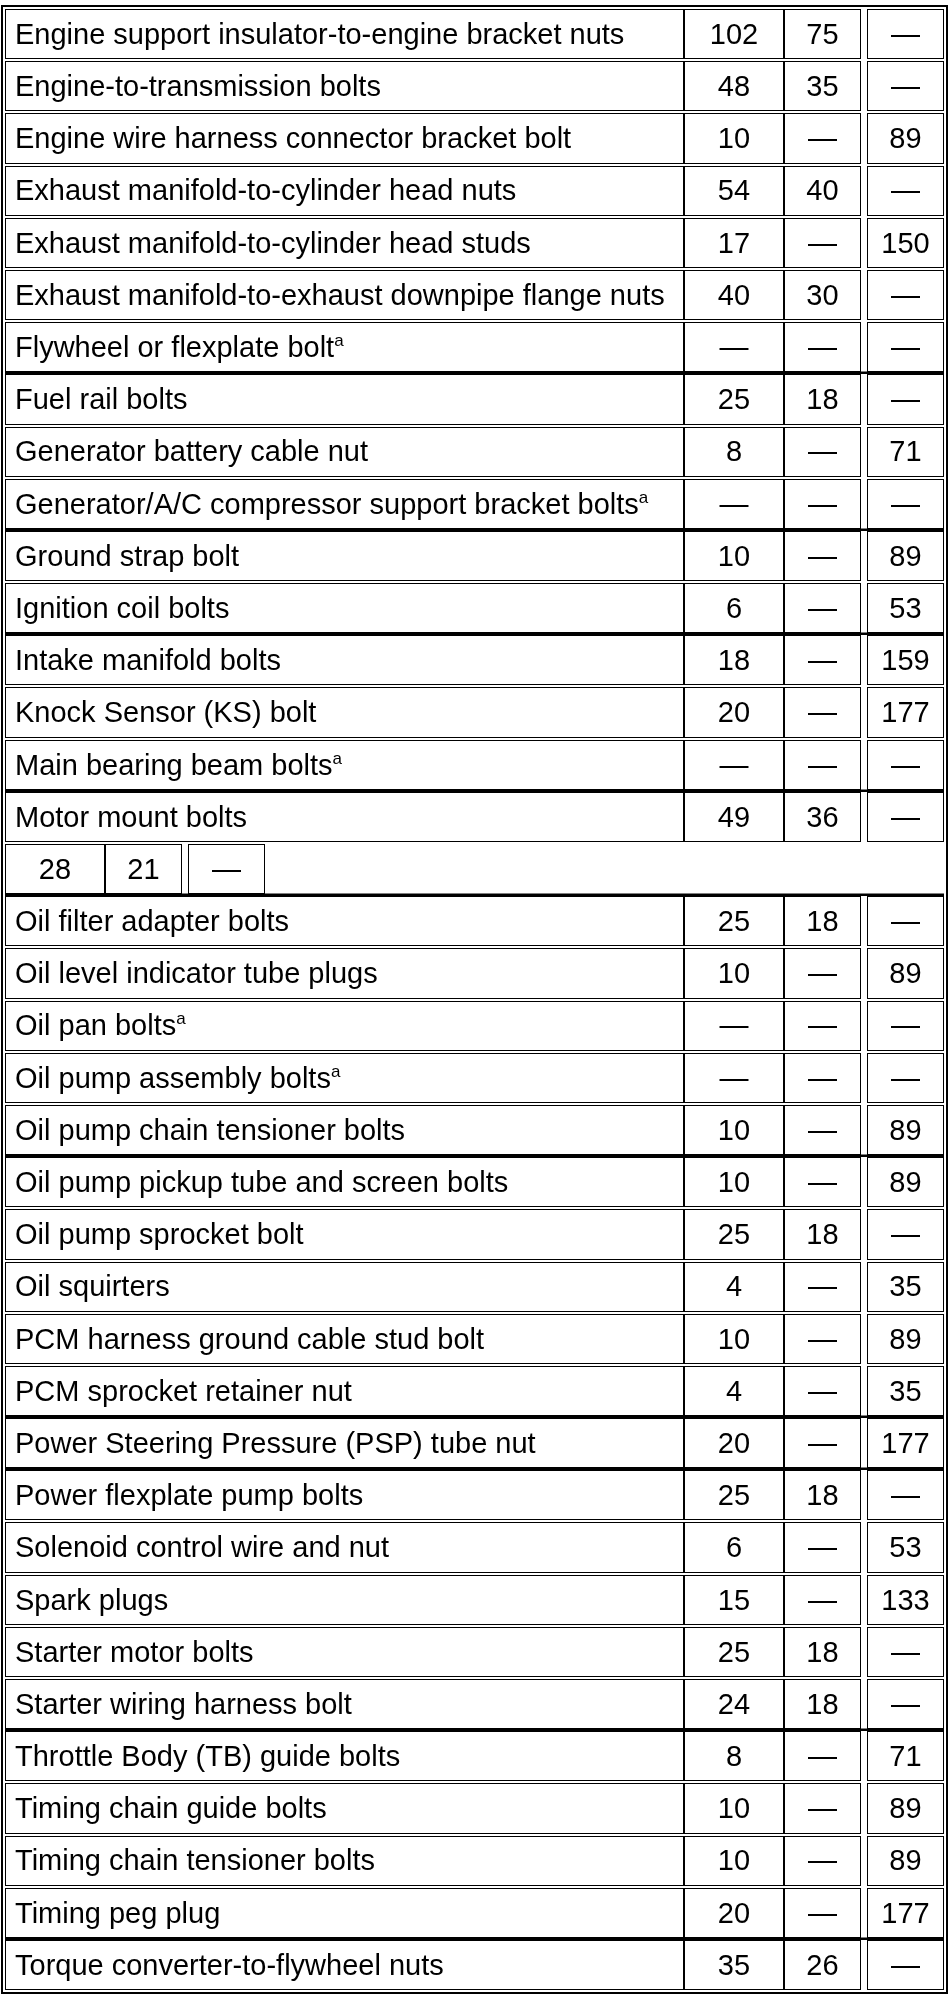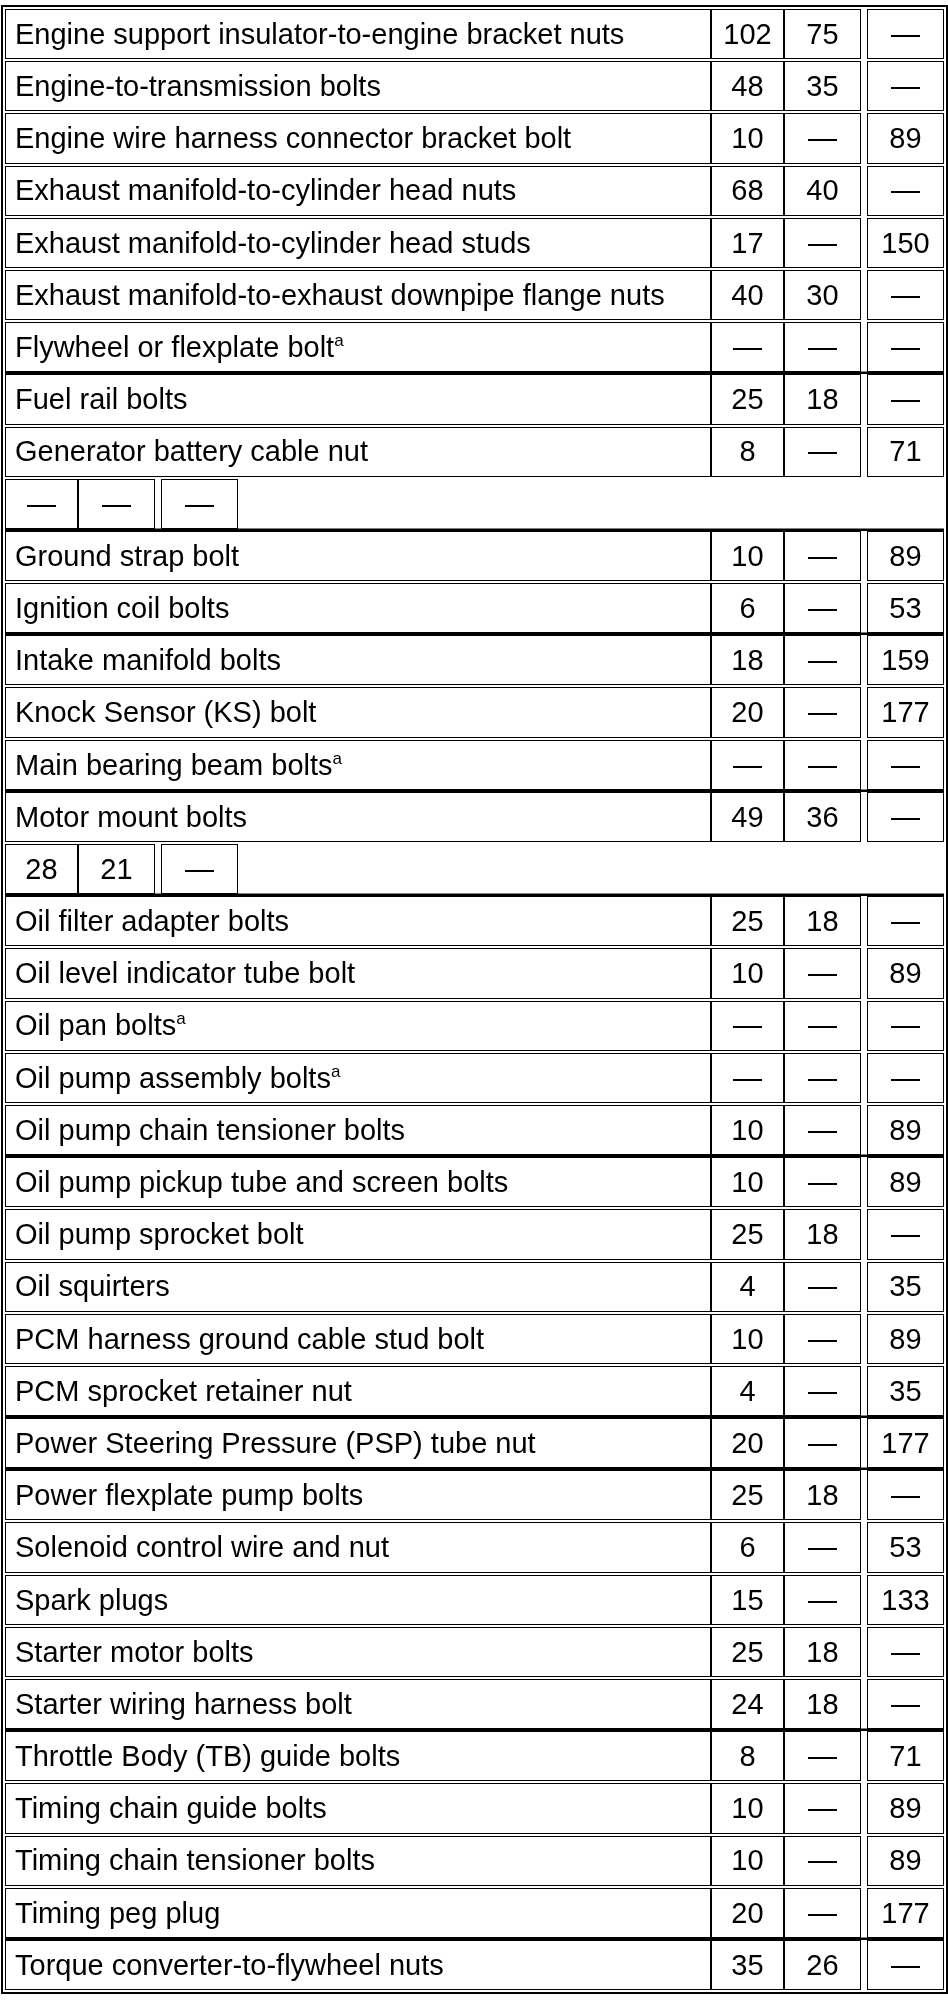--- a/index.html
+++ b/index.html
@@ -39,21 +39,21 @@
   }
   .desc sup{
     font-size:17px;
     line-height:0;
     vertical-align:super;
   }
   .val{
     flex:0 0 auto;
     justify-content:center;
   }
-  .c1{width:73px;}
+  .c1{width:100px;}
   .c2{width:77px;text-align:right;}
   
   .c3{width:77px;margin-left:6px;}
 </style>
 </head>
 <body>
 
 <div class="torque-table" id="torque-table">
   <div class="row">
     <div class="cell desc">
@@ -79,21 +79,21 @@
     </div>
     <div class="cell val c1">10</div>
     <div class="cell val c2">—</div>
     <div class="cell val c3">89</div>
   </div>
 
   <div class="row">
     <div class="cell desc">
       <span class="txt">Exhaust manifold-to-cylinder head nuts</span>
     </div>
-    <div class="cell val c1">68</div>
+    <div class="cell val c1">54</div>
     <div class="cell val c2">40</div>
     <div class="cell val c3">—</div>
   </div>
 
   <div class="row">
     <div class="cell desc">
       <span class="txt">Exhaust manifold-to-cylinder head studs</span>
     </div>
     <div class="cell val c1">17</div>
     <div class="cell val c2">—</div>
@@ -130,20 +130,23 @@
   <div class="row">
     <div class="cell desc">
       <span class="txt">Generator battery cable nut</span>
     </div>
     <div class="cell val c1">8</div>
     <div class="cell val c2">—</div>
     <div class="cell val c3">71</div>
   </div>
 
   <div class="row">
+    <div class="cell desc">
+      <span class="txt">Generator/A/C compressor support bracket bolts<sup>a</sup></span>
+    </div>
     <div class="cell val c1">—</div>
     <div class="cell val c2">—</div>
     <div class="cell val c3">—</div>
   </div>
 
   <div class="row thick">
     <div class="cell desc">
       <span class="txt">Ground strap bolt</span>
     </div>
     <div class="cell val c1">10</div>
@@ -206,21 +209,21 @@
     <div class="cell desc">
       <span class="txt">Oil filter adapter bolts</span>
     </div>
     <div class="cell val c1">25</div>
     <div class="cell val c2">18</div>
     <div class="cell val c3">—</div>
   </div>
 
   <div class="row">
     <div class="cell desc">
-      <span class="txt">Oil level indicator tube bolt</span>
+      <span class="txt">Oil level indicator tube plugs</span>
     </div>
     <div class="cell val c1">10</div>
     <div class="cell val c2">—</div>
     <div class="cell val c3">89</div>
   </div>
 
   <div class="row">
     <div class="cell desc">
       <span class="txt">Oil pan bolts<sup>a</sup></span>
     </div>

